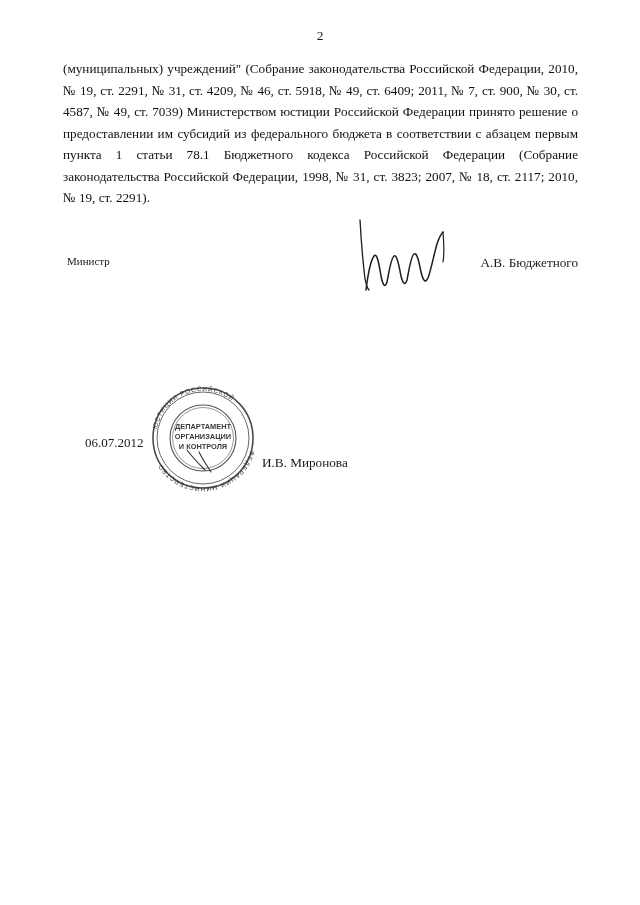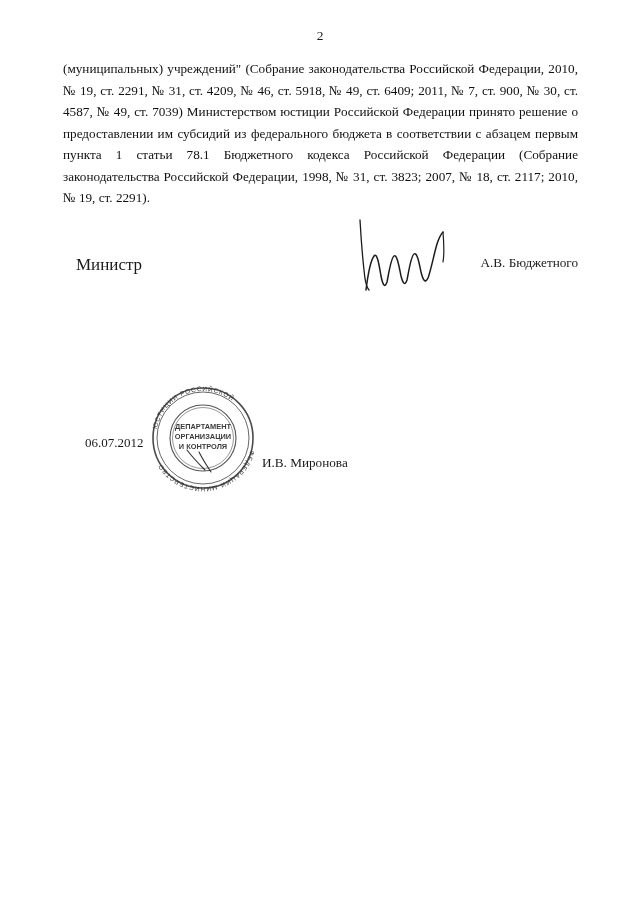--- a/index.html
+++ b/index.html
@@ -47,23 +47,23 @@
   }
   .signature-block {
     position: absolute;
     top: 255px;
     left: 63px;
     width: 515px;
     height: 40px;
   }
   .sig-role {
     position: absolute;
-    left: 13px;
+    left: 4px;
     top: 0;
-    font-size: 17px;
+    font-size: 11px;
   }
   .sig-name {
     position: absolute;
     right: 0;
     top: 0;
     font-size: 13.2px;
     white-space: nowrap;
   }
   .signature-mark {
     position: absolute;

